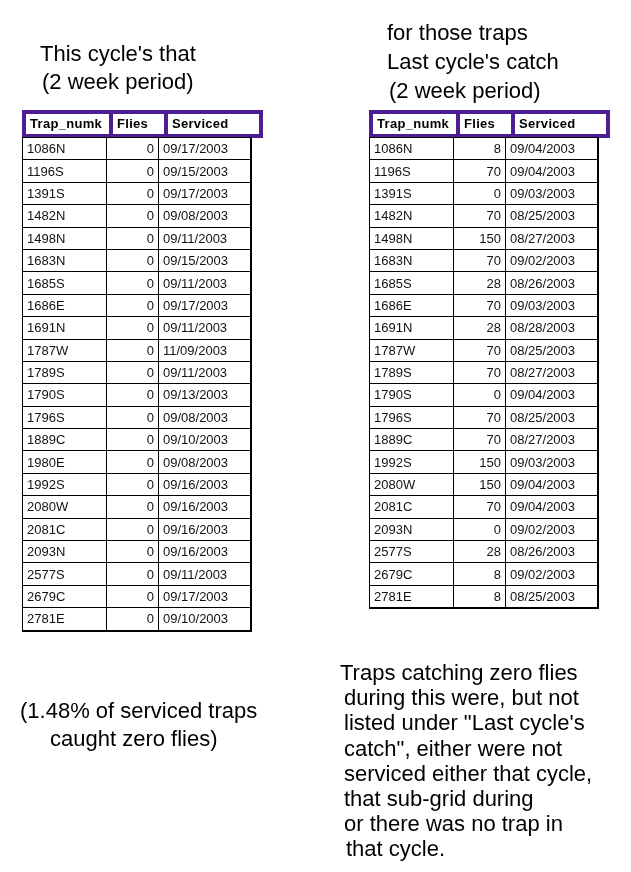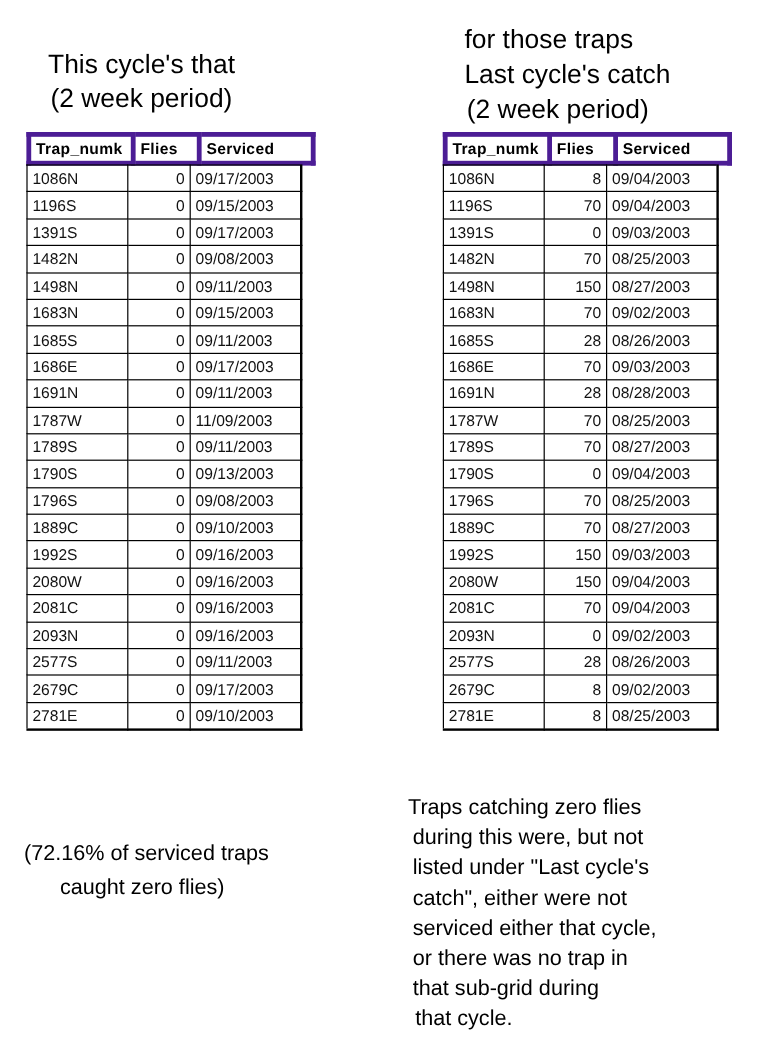--- a/index.html
+++ b/index.html
@@ -20,21 +20,21 @@
   .data td { border: 1px solid #000; font-size: 13px; padding: 0 4px; height: 21.4px;
              line-height: 21px; white-space: nowrap; color: #111; }
   .data td.num { text-align: right; }
   .c1 { width: 75px; } .c2 { width: 43px; } .c3 { width: 83px; }
 
   #left-header-table { left: 22px; top: 110px; width: 228px; }
   #left-data-table { left: 22px; top: 137px; width: 230px; }
   #right-header-table { left: 369px; top: 110px; width: 228px; }
   #right-data-table { left: 369px; top: 137px; width: 230px; }
 
-  .note { position: absolute; font-size: 18px; white-space: nowrap; }
+  .note { position: absolute; font-size: 22px; white-space: nowrap; }
   #left-note { left: 20px; top: 697px; line-height: 28px; }
   #left-note .l2 { padding-left: 30px; }
   #right-note { left: 340px; top: 660px; line-height: 25.2px; }
   #right-note .ind { padding-left: 4px; }
   #right-note .ind2 { padding-left: 6px; }
 </style>
 </head>
 <body>
 
 <div id="left-heading" class="heading">
@@ -123,20 +123,25 @@
         <td class="c1">1796S</td>
         <td class="c2 num">0</td>
         <td class="c3">09/08/2003</td>
       </tr>
       <tr>
         <td class="c1">1889C</td>
         <td class="c2 num">0</td>
         <td class="c3">09/10/2003</td>
       </tr>
       <tr>
+        <td class="c1">1980E</td>
+        <td class="c2 num">0</td>
+        <td class="c3">09/08/2003</td>
+      </tr>
+      <tr>
         <td class="c1">1992S</td>
         <td class="c2 num">0</td>
         <td class="c3">09/16/2003</td>
       </tr>
       <tr>
         <td class="c1">2080W</td>
         <td class="c2 num">0</td>
         <td class="c3">09/16/2003</td>
       </tr>
       <tr>
@@ -280,26 +285,26 @@
       </tr>
       <tr>
         <td class="c1">2781E</td>
         <td class="c2 num">8</td>
         <td class="c3">08/25/2003</td>
       </tr>
     </tbody>
 </table>
 
 <div id="left-note" class="note">
-  <div>(72.16% of serviced traps</div>
+  <div>(1.48% of serviced traps</div>
   <div class="l2">caught zero flies)</div>
 </div>
 
 <div id="right-note" class="note">
   <div>Traps catching zero flies</div>
   <div class="ind">during this were, but not</div>
   <div class="ind">listed under "Last cycle's</div>
   <div class="ind">catch", either were not</div>
   <div class="ind">serviced either that cycle,</div>
+  <div class="ind">that sub-grid during</div>
   <div class="ind">or there was no trap in</div>
-  <div class="ind">that sub-grid during</div>
   <div class="ind2">that cycle.</div>
 </div>
 
 </body></html>

